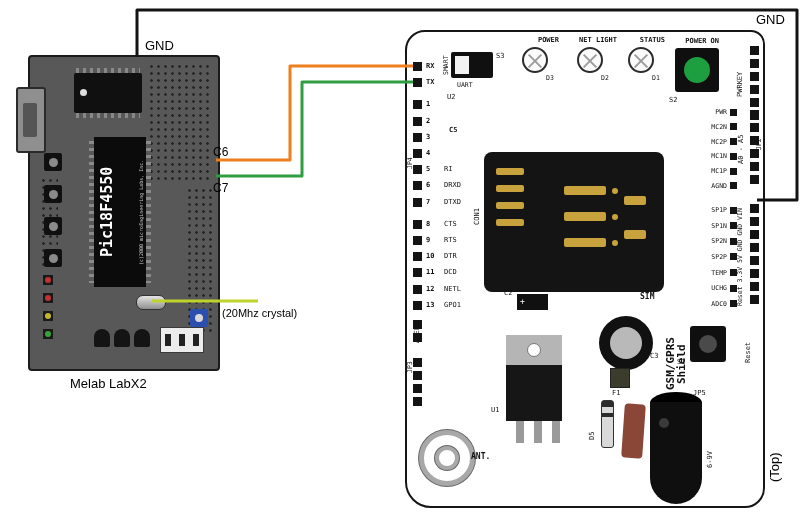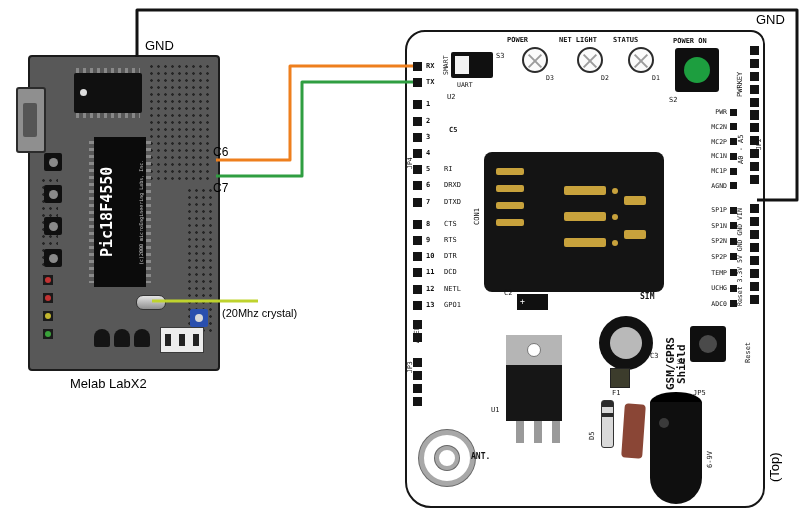--- a/index.html
+++ b/index.html
@@ -24,21 +24,21 @@
   .silk{font-size:7px;color:#111;}
   .silks{font-size:6.5px;color:#111;}
   .pad{width:9px;height:9px;background:#141414;display:inline-block;}
   .padcol{width:9px;background:repeating-linear-gradient(to bottom,#141414 0 9px,transparent 9px 13px);}
   .lrow{position:absolute;left:6px;display:flex;align-items:center;gap:4px;height:12px;}
   .lrow .pnum{font-size:7px;font-weight:bold;min-width:14px;}
   .lrow .plbl{font-size:7px;}
   .led{position:absolute;width:22px;height:22px;border-radius:50%;background:#fbfbfb;border:2px solid #2c2c2c;}
   .led .cb{position:absolute;left:2px;right:2px;top:50%;height:2px;background:#9c9c9c;}
   .cb.a{transform:rotate(45deg);} .cb.b{transform:rotate(-45deg);}
-  .ledcap{position:absolute;font-size:7px;font-weight:bold;text-align:left;}
+  .ledcap{position:absolute;font-size:7px;font-weight:bold;text-align:right;}
   .gold{background:#c8a23c;border-radius:2px;position:absolute;}
   .arow{display:flex;justify-content:flex-end;align-items:center;gap:3px;}
   .arow .pad{width:7px;height:7px;}
   .arow span{font-size:6.5px;}
   #wires{position:absolute;left:0;top:0;width:803px;height:527px;pointer-events:none;z-index:50;}
 </style>
 </head>
 <body>
 
 <div id="stage">
@@ -127,21 +127,21 @@
         <div class="cb b"></div>
       </div>
     <div class="led" style="left:221px;top:15px;">
         <div class="cb a"></div>
         <div class="cb b"></div>
       </div>
     <div class="abs silks" style="left:139px;top:42px;">D3</div>
     <div class="abs silks" style="left:194px;top:42px;">D2</div>
     <div class="abs silks" style="left:245px;top:42px;">D1</div>
 
-    <div class="ledcap" style="left:266px;top:5px;width:60px;">POWER ON</div>
+    <div class="ledcap" style="left:252px;top:5px;width:60px;">POWER ON</div>
     <div class="abs" style="left:268px;top:16px;width:44px;height:44px;background:#0f0f0f;border-radius:3px;display:flex;align-items:center;justify-content:center;">
       <div style="width:26px;height:26px;border-radius:50%;background:#1d9e3f;"></div>
     </div>
     <div class="abs silk" style="left:262px;top:64px;">S2</div>
 
     <div class="abs vtext silk" style="left:330px;top:12px;height:80px;">PWRKEY</div>
     <div class="abs padcol" style="left:343px;top:14px;height:78px;"></div>
 
     <div class="abs" style="left:246px;top:76px;width:84px;height:82px;display:flex;flex-direction:column;justify-content:space-between;">
       <div class="arow">

